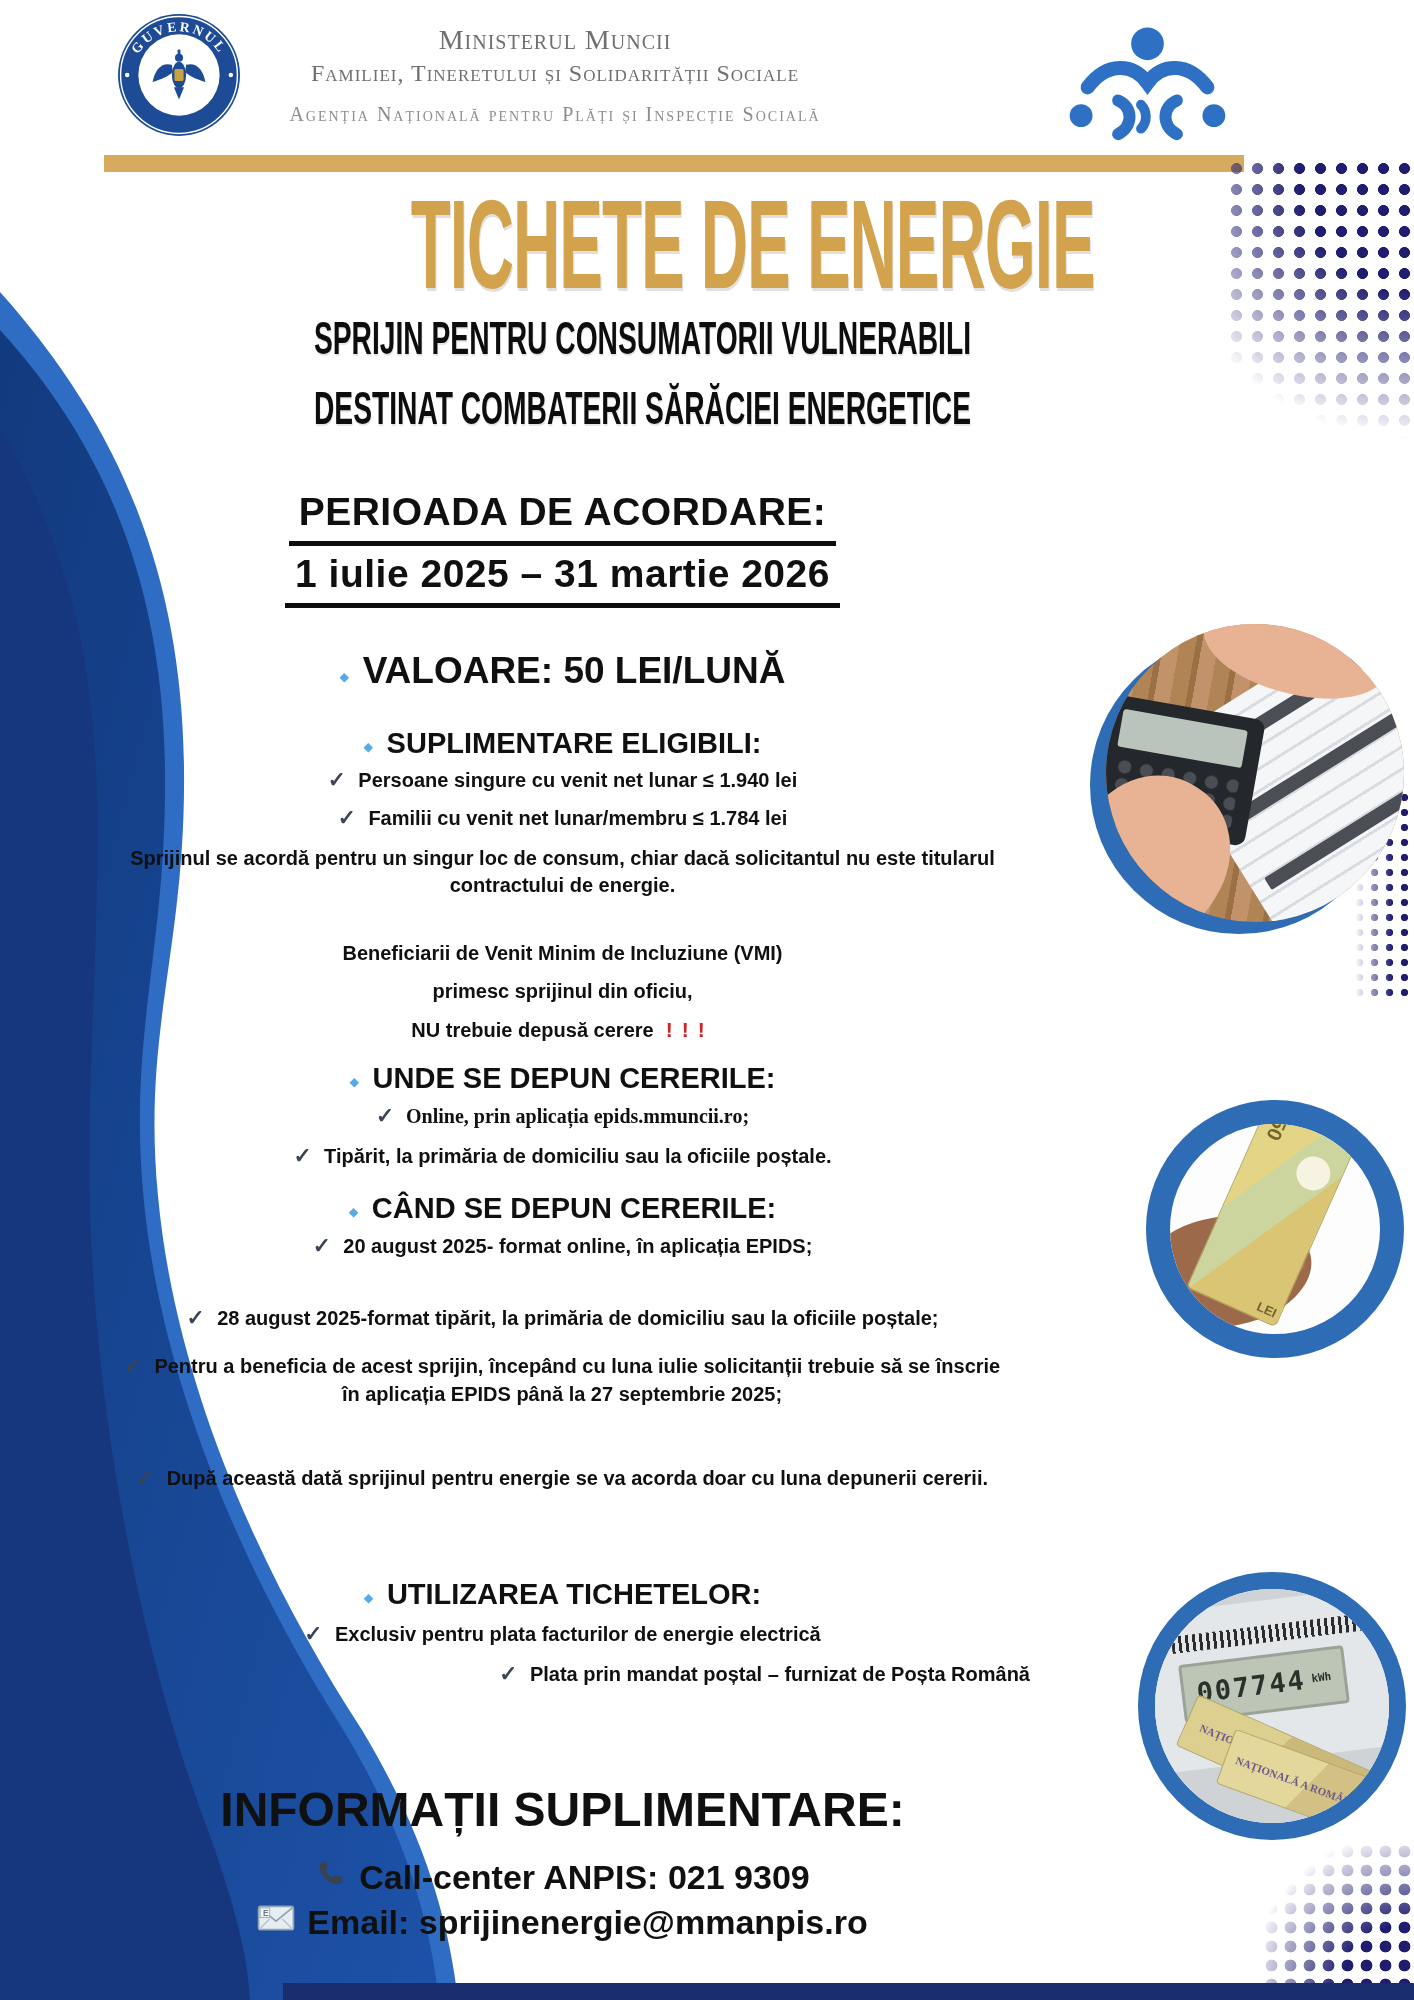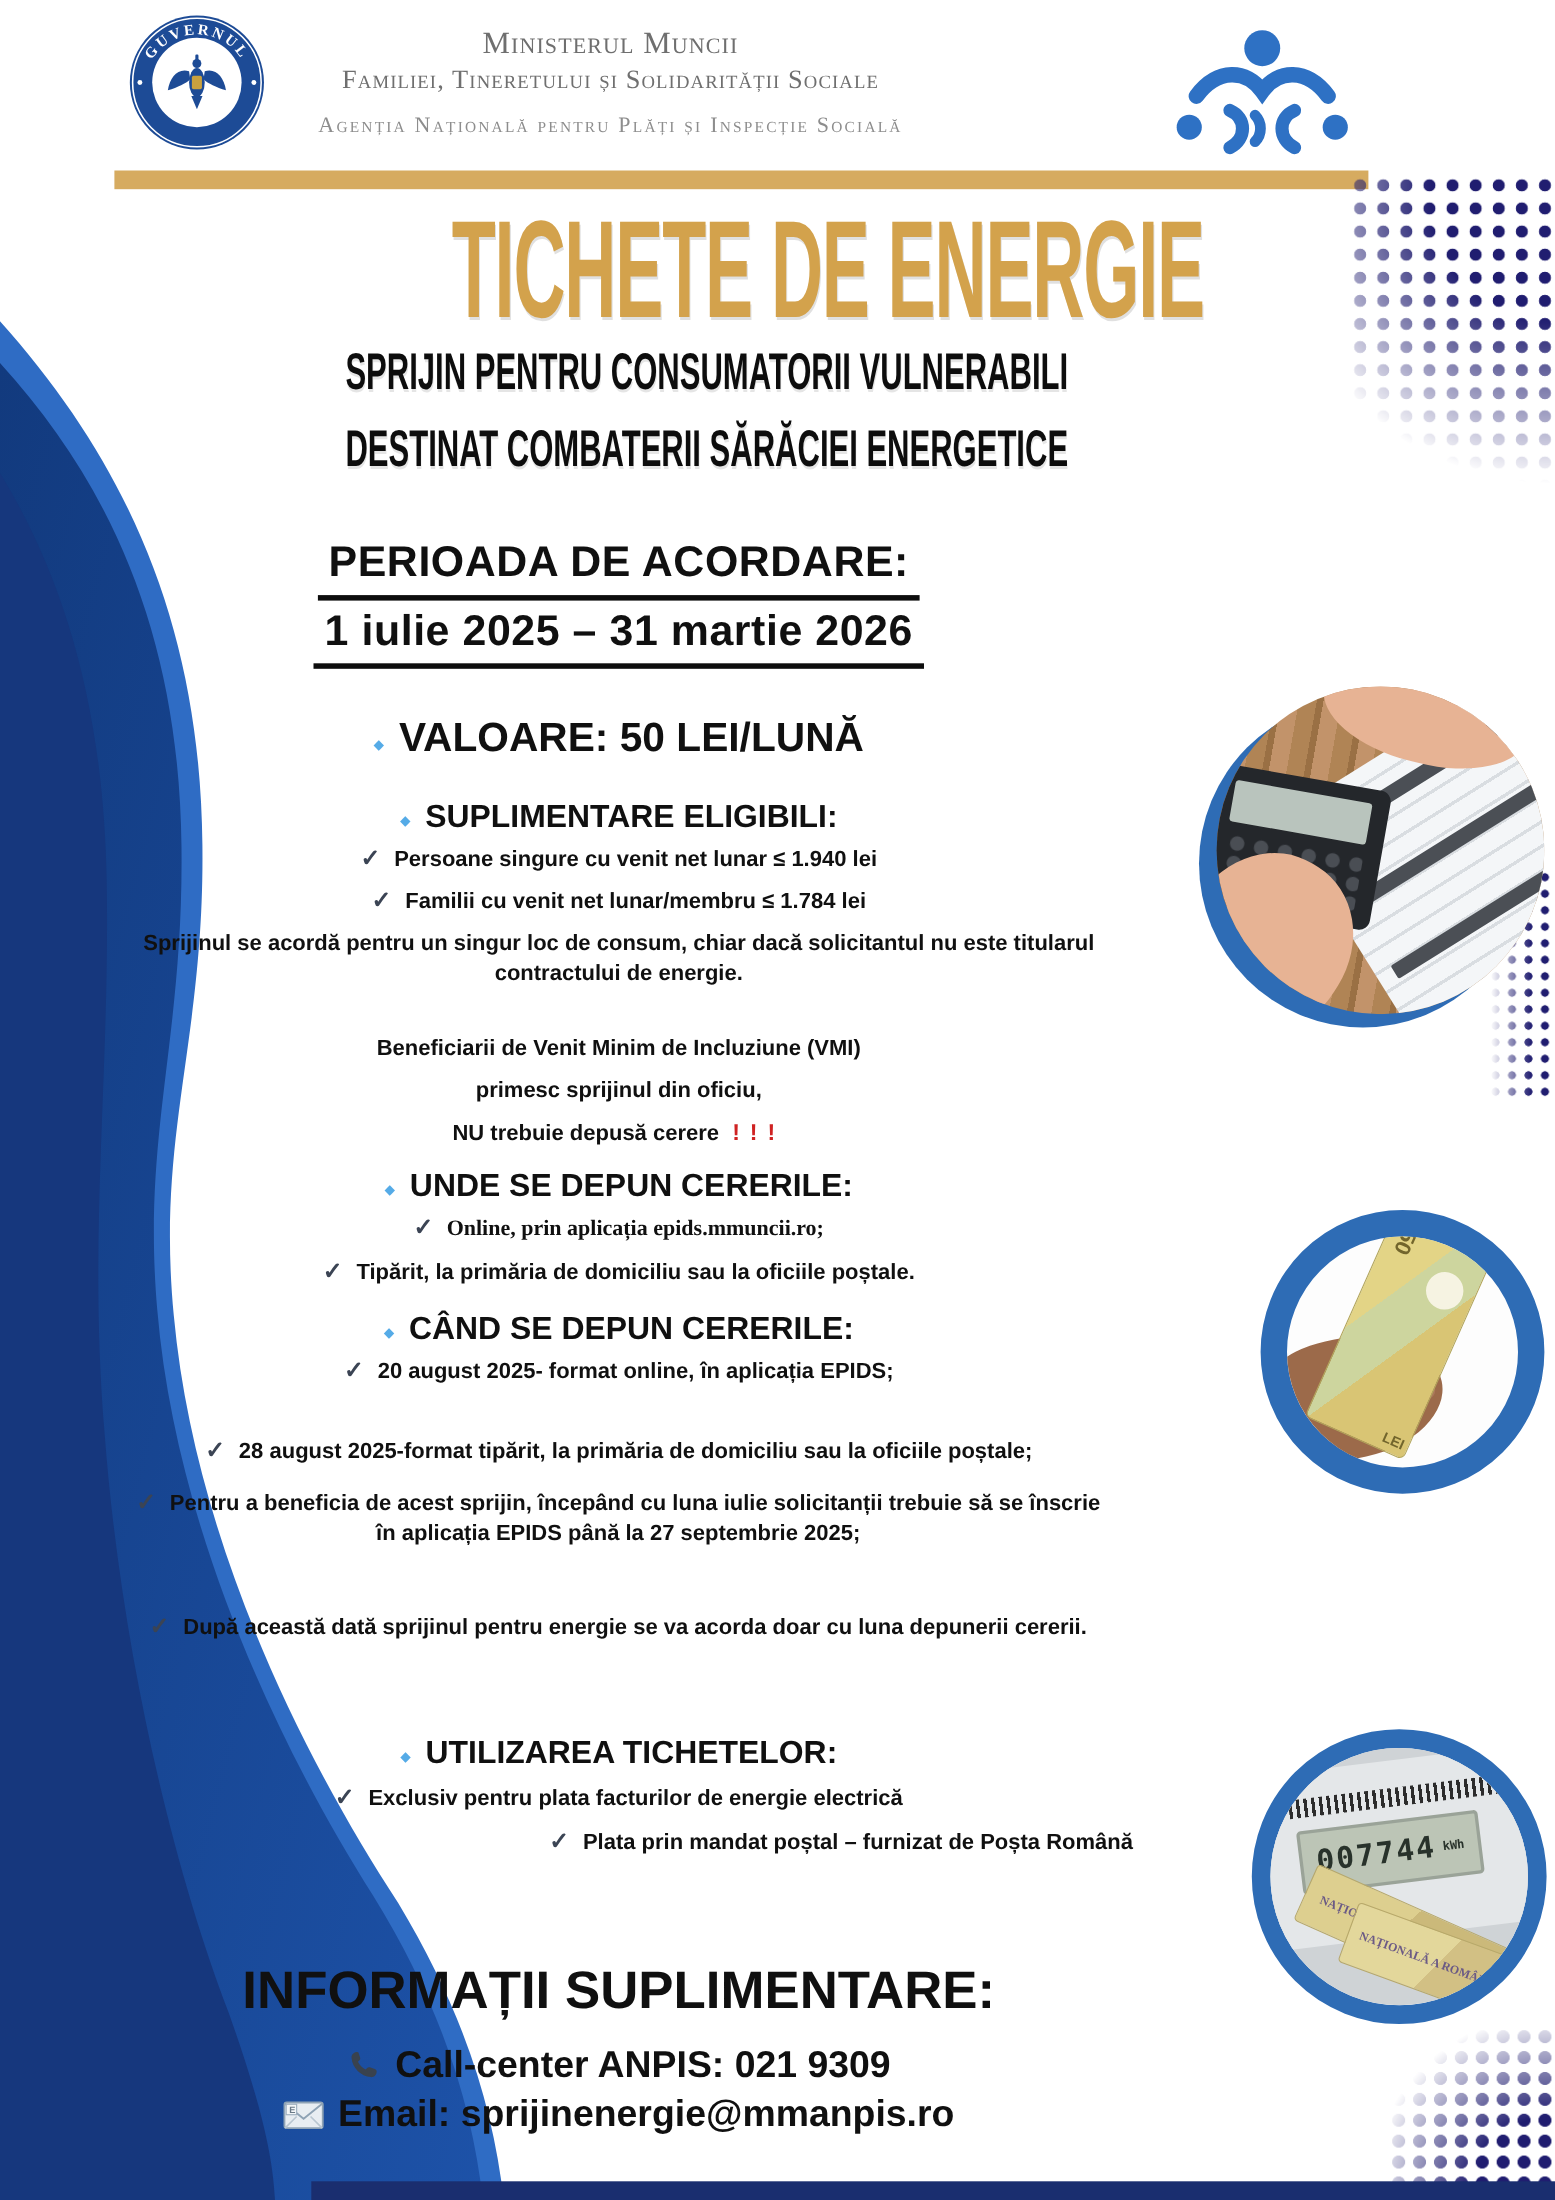--- a/index.html
+++ b/index.html
@@ -41,21 +41,21 @@
            text-shadow:1px 2px 0 rgba(0,0,0,0.10);}
   .underline{display:inline-block;border-bottom:5px solid #0d0d0d;padding:0 10px 7px;}
   .h-period{font-size:39px;font-weight:800;letter-spacing:0.5px;}
   .h-value{font-size:37px;font-weight:800;}
   .h-sec{font-size:29px;font-weight:800;}
   .body-line{font-size:20px;font-weight:700;line-height:1.34;}
   .diamond{color:#55abe7;font-size:0.78em;margin-right:9px;position:relative;top:-2px;}
   .check{color:#3b4454;font-weight:700;margin-right:7px;font-size:1.08em;}
   .excl{color:#cf2222;font-weight:800;letter-spacing:9px;margin-left:12px;font-size:1.05em;}
   .h-info{font-size:48px;font-weight:800;}
-  .contact{display:flex;align-items:center;justify-content:center;gap:12px;
+  .contact{display:flex;justify-content:center;gap:12px;
            font-size:34px;font-weight:800;}
   
   .pwrap{position:absolute;}
   .pring{position:absolute;border-radius:50%;background:#2e6cb5;}
   .pcirc{position:absolute;border-radius:50%;overflow:hidden;}
   
   .wood{position:absolute;inset:0;
     background:repeating-linear-gradient(100deg,#b08455 0 16px,#9a7044 16px 22px,#c2936a 22px 38px);}
   .bill{position:absolute;background:
      repeating-linear-gradient(0deg,#f4f6f8 0 16px,#d9dde1 16px 19px);}

